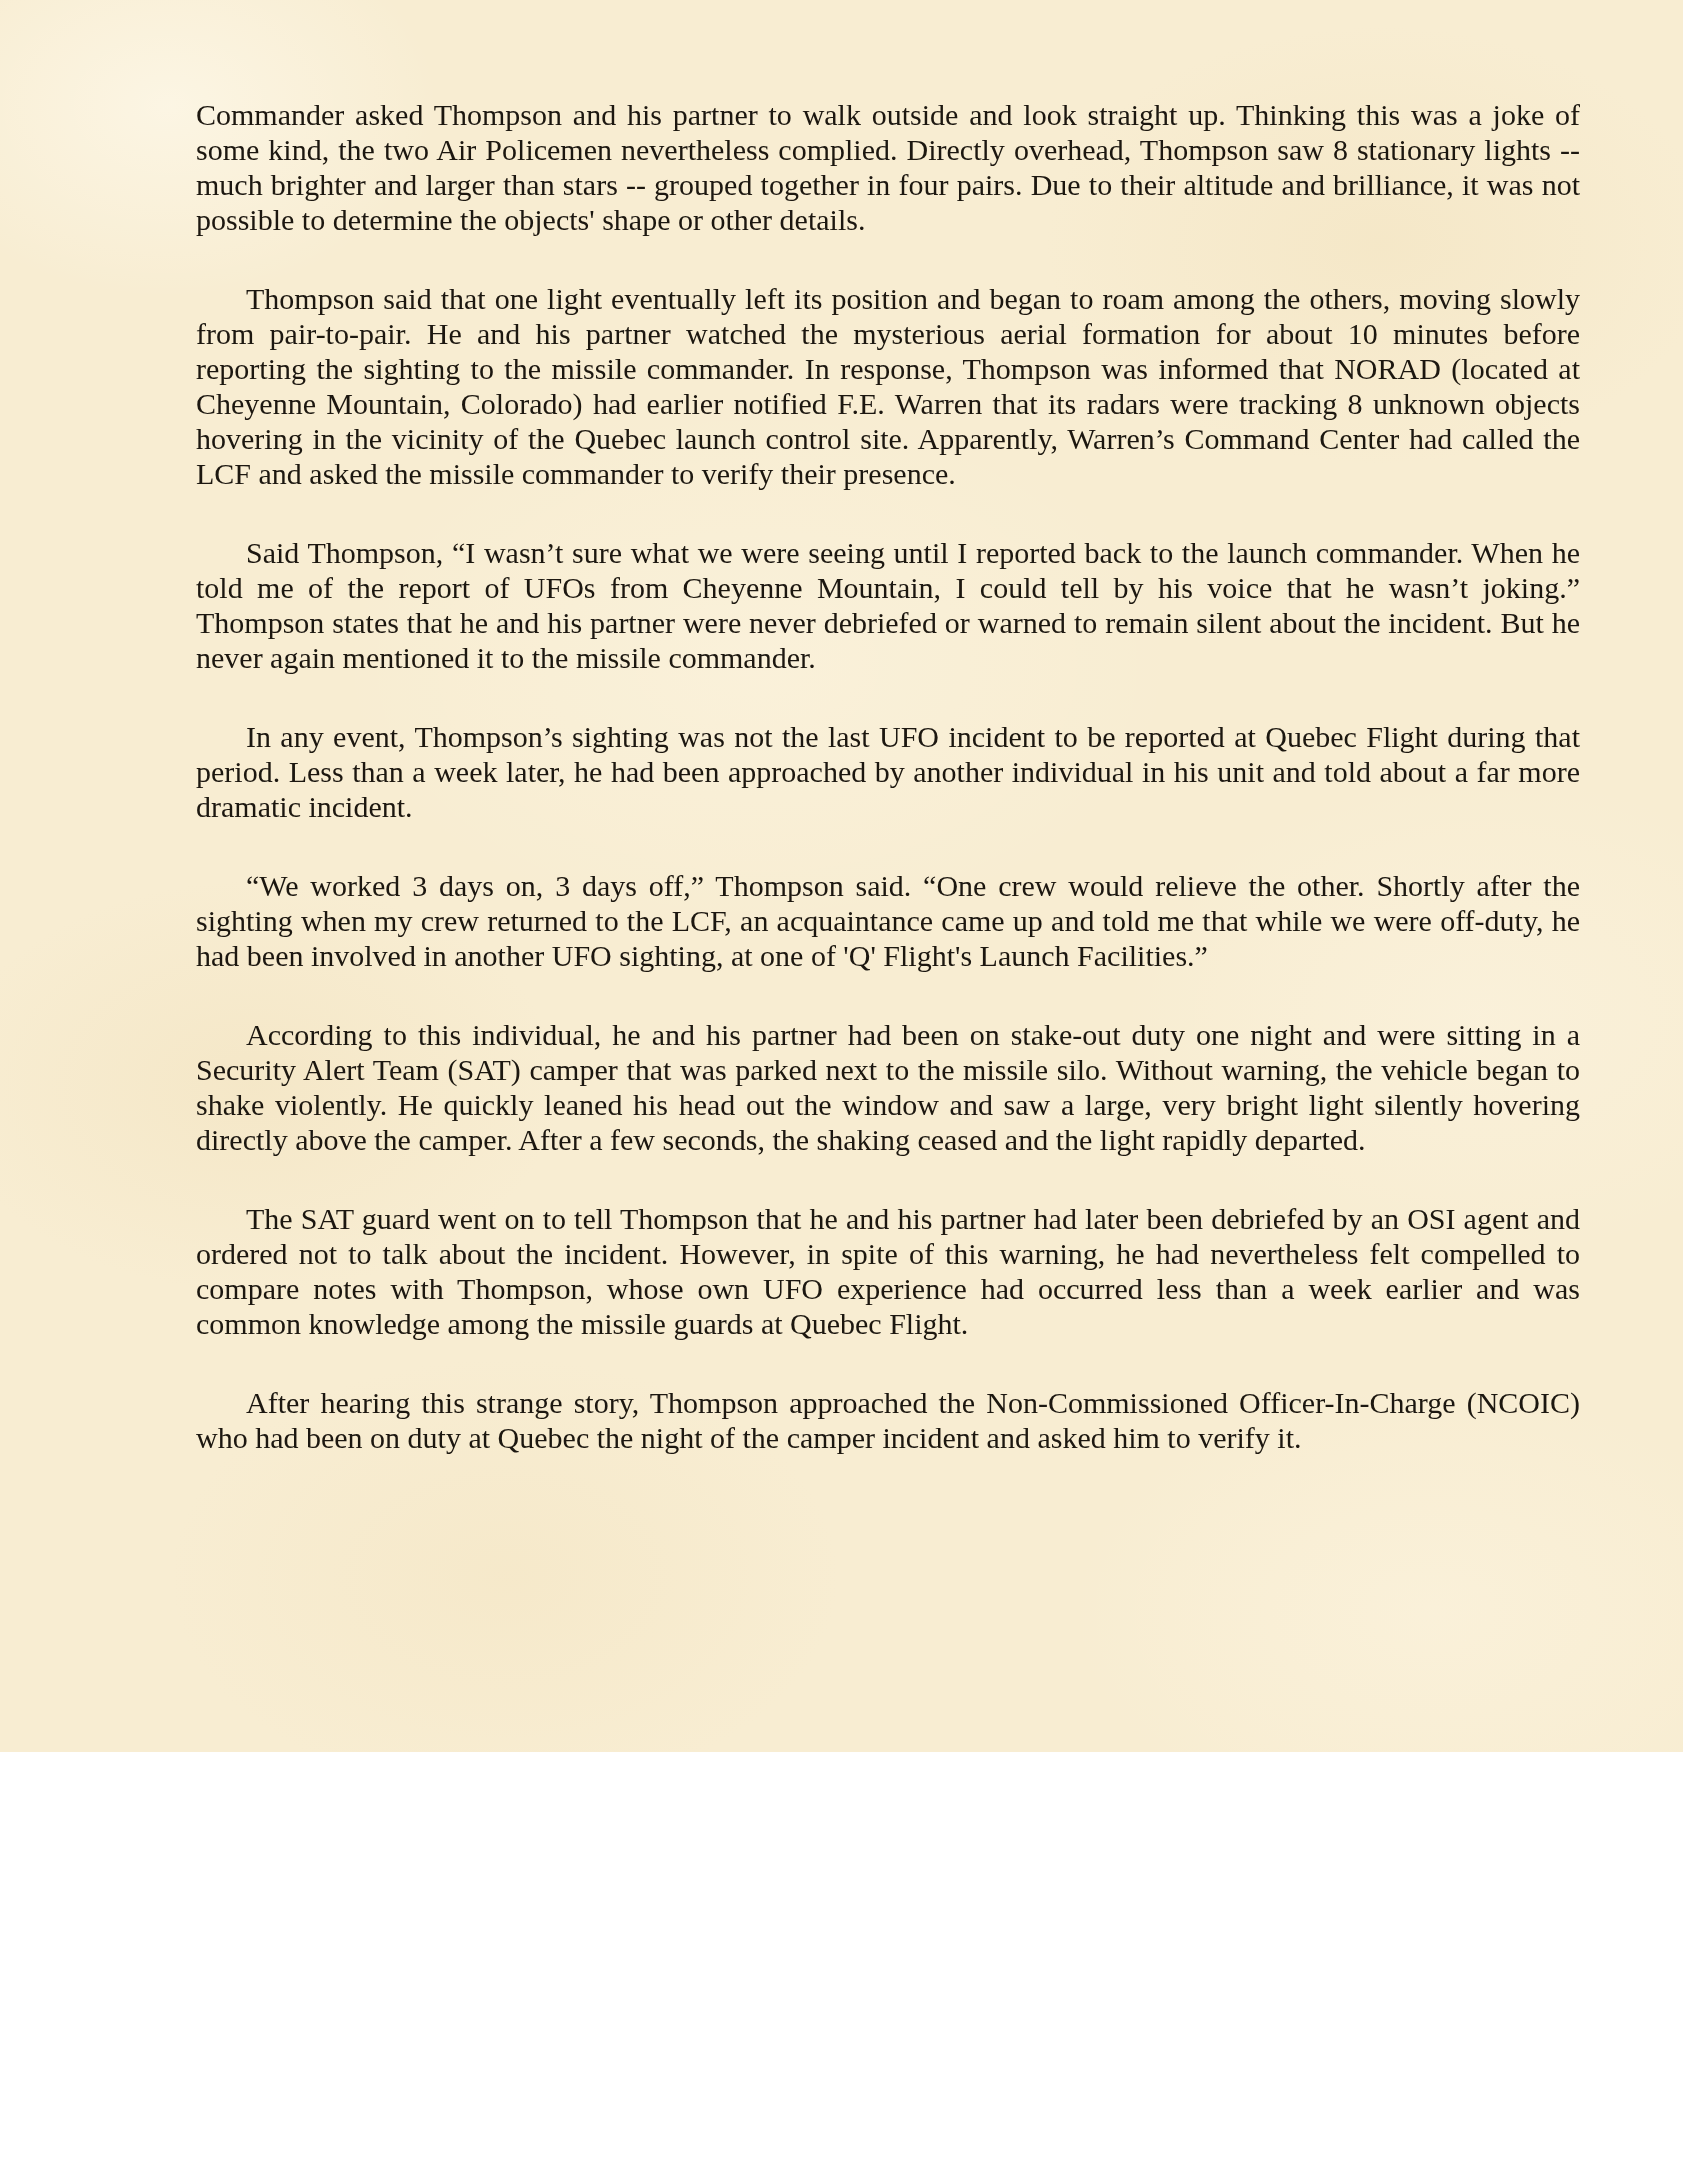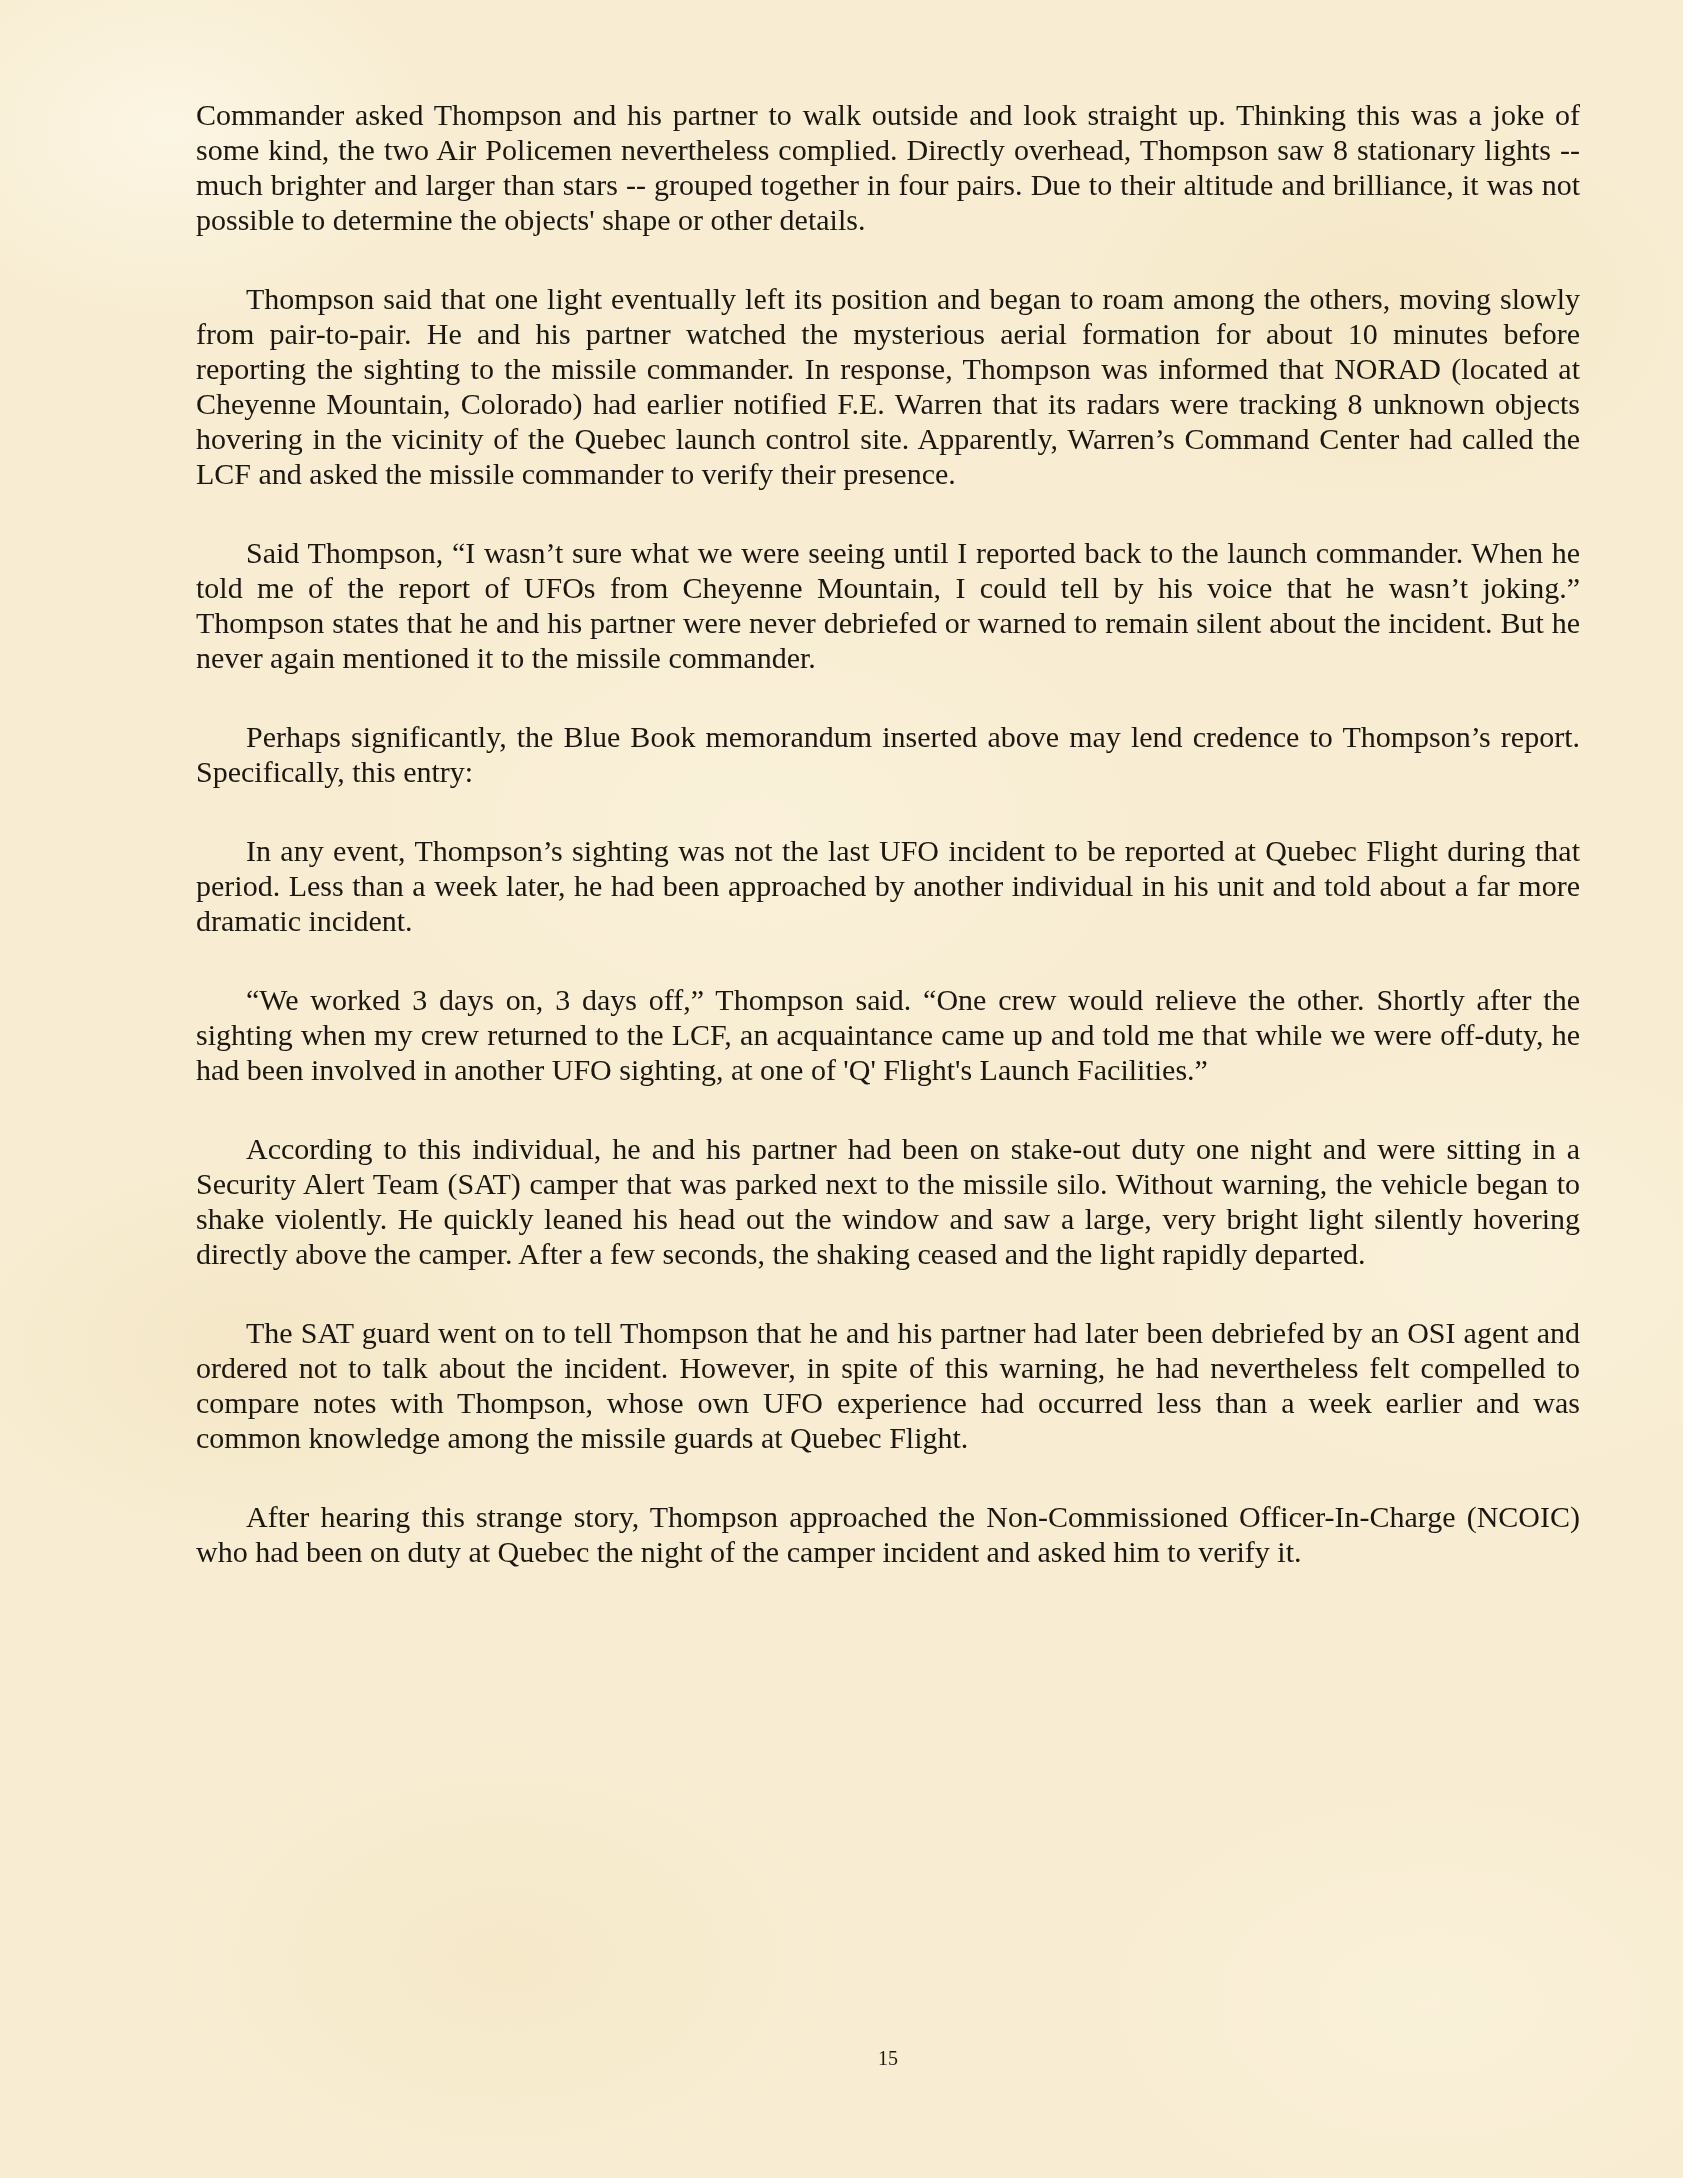--- a/index.html
+++ b/index.html
@@ -2,21 +2,21 @@
 <html><head>
 <meta charset="utf-8">
 <style>
   html, body {
     margin: 0;
     padding: 0;
   }
   .page {
     position: relative;
     width: 1683px;
-    height: 2178px;
+    height: 1752px;
     overflow: hidden;
     background-color: #f8edd2;
     background-image:
       radial-gradient(ellipse 416px 297px at 10% 6%,  rgba(255,252,242,0.55), transparent 65%),
       radial-gradient(ellipse 515px 337px at 82% 14%, rgba(238,219,176,0.30), transparent 65%),
       radial-gradient(ellipse 644px 416px at 45% 38%, rgba(255,250,236,0.30), transparent 65%),
       radial-gradient(ellipse 475px 317px at 15% 62%, rgba(236,216,172,0.28), transparent 65%),
       radial-gradient(ellipse 554px 376px at 88% 58%, rgba(253,247,232,0.35), transparent 65%),
       radial-gradient(ellipse 515px 337px at 30% 90%, rgba(240,222,182,0.28), transparent 65%),
       radial-gradient(ellipse 554px 356px at 85% 92%, rgba(253,246,228,0.40), transparent 65%);
@@ -54,21 +54,20 @@
   }
 </style>
 </head>
 <body>
 
 <div class="page">
   <main class="text-block">
     <p>Commander asked Thompson and his partner to walk outside and look straight up.  Thinking this was a joke of some kind, the two Air Policemen nevertheless complied.  Directly overhead, Thompson saw 8 stationary lights -- much brighter and larger than stars -- grouped together in four pairs.  Due to their altitude and brilliance, it was not possible to determine the objects' shape or other details.</p>
     <p class="indent">Thompson said that one light eventually left its position and began to roam among the others, moving slowly from pair-to-pair.  He and his partner watched the mysterious aerial formation for about 10 minutes before reporting the sighting to the missile commander.  In response, Thompson was informed that NORAD (located at Cheyenne Mountain, Colorado) had earlier notified F.E. Warren that its radars were tracking 8 unknown objects hovering in the vicinity of the Quebec launch control site.  Apparently, Warren’s Command Center had called the LCF and asked the missile commander to verify their presence.</p>
     <p class="indent">Said Thompson, “I wasn’t sure what we were seeing until I reported back to the launch commander.  When he told me of the report of UFOs from Cheyenne Mountain, I could tell by his voice that he wasn’t joking.”  Thompson states that he and his partner were never debriefed or warned to remain silent about the incident.  But he never again mentioned it to the missile commander.</p>
-    <p class="indent">Perhaps significantly, the Blue Book memorandum inserted above may lend credence to Thompson’s report.  Specifically, this entry:</p>
     <p class="indent">In any event, Thompson’s sighting was not the last UFO incident to be reported at Quebec Flight during that period.  Less than a week later, he had been approached by another individual in his unit and told about a far more dramatic incident.</p>
     <p class="indent">“We worked 3 days on, 3 days off,” Thompson said.  “One crew would relieve the other.  Shortly after the sighting when my crew returned to the LCF, an acquaintance came up and told me that while we were off-duty, he had been involved in another UFO sighting, at one of 'Q' Flight's Launch Facilities.”</p>
     <p class="indent">According to this individual, he and his partner had been on stake-out duty one night and were sitting in a Security Alert Team (SAT) camper that was parked next to the missile silo.  Without warning, the vehicle began to shake violently.  He quickly leaned his head out the window and saw a large, very bright light silently hovering directly above the camper.  After a few seconds, the shaking ceased and the light rapidly departed.</p>
     <p class="indent">The SAT guard went on to tell Thompson that he and his partner had later been debriefed by an OSI agent and ordered not to talk about the incident.  However, in spite of this warning, he had nevertheless felt compelled to compare notes with Thompson, whose own UFO experience had occurred less than a week earlier and was common knowledge among the missile guards at Quebec Flight.</p>
     <p class="indent">After hearing this strange story, Thompson approached the Non-Commissioned Officer-In-Charge (NCOIC) who had been on duty at Quebec the night of the camper incident and asked him to verify it.</p>
   </main>
   <div class="page-number">15</div>
 </div>
 
 

